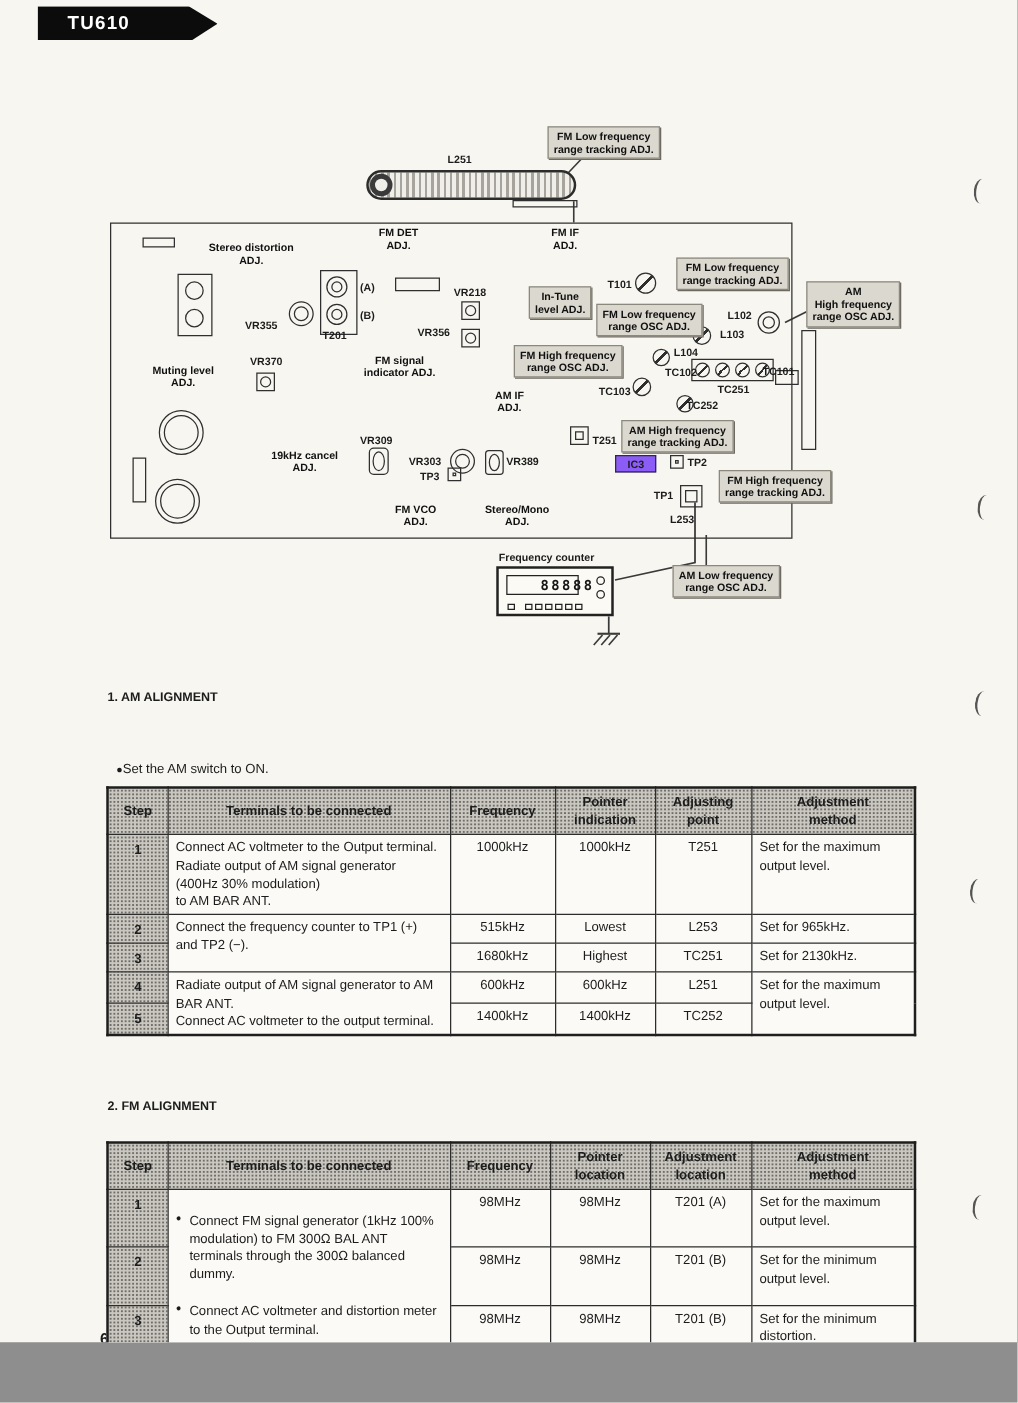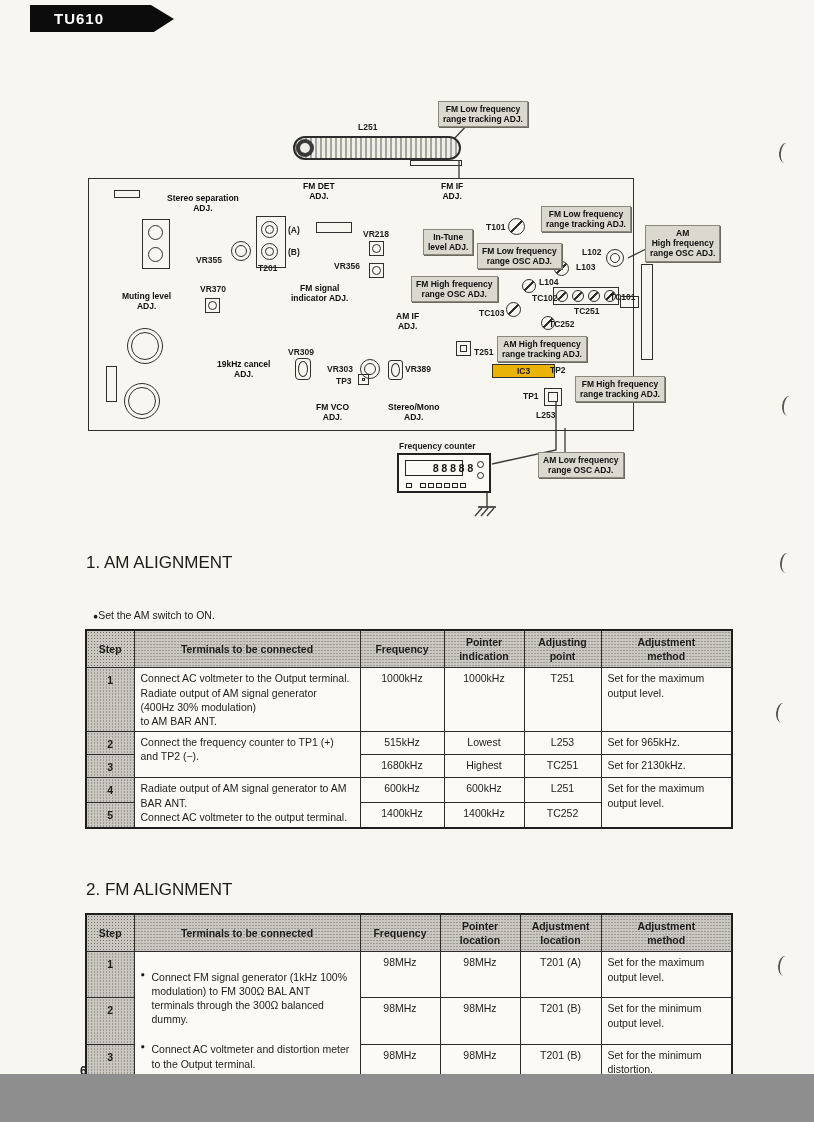--- a/index.html
+++ b/index.html
@@ -17,21 +17,21 @@
     display:flex; align-items:center; padding-left:24px;
     font-weight:bold; font-size:15px; letter-spacing:1px;
   }
   .title { position:absolute; left:84px; top:71px; font-size:15.5px; font-weight:bold; letter-spacing:.3px; }
 
   
   .ann { position:absolute; font-size:8.5px; font-weight:bold; line-height:1.2;
          text-align:center; white-space:pre-line; color:#101010; z-index:5; }
   .callout { background:#dbd8cf; border:1px solid #8b887e; box-shadow:1px 1px 0 #6d6a62; padding:2px 4px; }
   .ref { position:absolute; font-size:8.5px; font-weight:bold; white-space:pre; z-index:5; }
-  .ref-boxed { border:1.3px solid #2e2e2e; padding:1px 24px; background:#eab308; }
+  .ref-boxed { border:1.3px solid #2e2e2e; padding:1px 9px; background:#8b5cf6; }
 
   
   .g { position:absolute; border:1.6px solid #2f2f2f; background:transparent; z-index:3; }
   .circle { border-radius:50%; }
   .pot::after { content:""; position:absolute; inset:3px; border:1.2px solid #2f2f2f; border-radius:50%; }
   .trim { border-radius:50%;
     background:linear-gradient(135deg, transparent 44%, #2f2f2f 44% 56%, transparent 56%); }
   .dbox::after { content:""; position:absolute; inset:2px; border:1.1px solid #2f2f2f; border-radius:50%; }
   .tpsq::after { content:""; position:absolute; inset:3px; border:1.1px solid #2f2f2f; }
   .mini { width:12px; height:12px; }
@@ -46,21 +46,21 @@
   .counter-label { position:absolute; left:399px; top:441px; font-size:8.5px; font-weight:bold; z-index:5; }
   .counter-box { position:absolute; left:397px; top:453px; width:94px; height:40px;
     border:2px solid #222; background:#fbfaf5; z-index:4; }
   .counter-display { position:absolute; left:6px; top:5px; width:58px; height:16px;
     border:1.5px solid #222; display:flex; align-items:center; justify-content:center;
     font-family:"DejaVu Sans Mono", monospace; font-weight:bold; font-size:11px; letter-spacing:2px; color:#161616;padding-left:40px; }
   .cterm { position:absolute; width:7px; height:7px; border:1.3px solid #222; border-radius:50%; right:5px; }
   .cbtn { position:absolute; width:6px; height:5px; border:1px solid #222; top:28px; }
 
   
-  .sec-h { position:absolute; font-size:17px; font-weight:normal; }
+  .sec-h { position:absolute; font-size:10px; font-weight:bold; }
   .note  { position:absolute; font-size:10.5px;margin-top:30px; }
   .note::before { content:"\25CF "; font-size:8.5px; }
 
   .alg { position:absolute; left:85px; width:646px; border-collapse:collapse;
          table-layout:fixed; background:#fbfaf6; border:2px solid #1e1e1e; z-index:5; }
   .alg th, .alg td { border:1.2px solid #2c2c2c; font-size:10.5px; line-height:1.35;
          vertical-align:top; padding:3px 6px; }
   .alg th { font-weight:bold; text-align:center; vertical-align:middle;
          white-space:pre-line; padding:4px 2px; }
   .shade { background-color:#c9c7c0;
@@ -116,21 +116,21 @@
 
   <div class="g" style="left:88px;top:178px;width:546px;height:253px;border-width:1.6px;"></div>
   <div class="g" style="left:641px;top:264px;width:12px;height:96px;"></div>
   <div class="g" style="left:620px;top:296px;width:19px;height:12px;"></div>
 
   <div class="g" style="left:114px;top:190px;width:26px;height:8px;"></div>
   <div class="g" style="left:142px;top:219px;width:28px;height:50px;"></div>
   <div class="g circle" style="left:148px;top:225px;width:15px;height:15px;"></div>
   <div class="g circle" style="left:148px;top:247px;width:15px;height:15px;"></div>
 
-  <div class="ann" style="left:167px;top:193px;">Stereo separation
+  <div class="ann" style="left:167px;top:193px;">Stereo distortion
 ADJ.</div>
   <div class="ann" style="left:303px;top:181px;">FM DET
 ADJ.</div>
   <div class="ann" style="left:441px;top:181px;">FM IF
 ADJ.</div>
   <div class="g" style="left:316px;top:222px;width:36px;height:11px;"></div>
 
   <div class="g circle pot" style="left:231px;top:241px;width:20px;height:20px;"></div>
   <div class="ref" style="left:196px;top:255px;">VR355</div>
   <div class="g" style="left:256px;top:216px;width:30px;height:52px;"></div>

